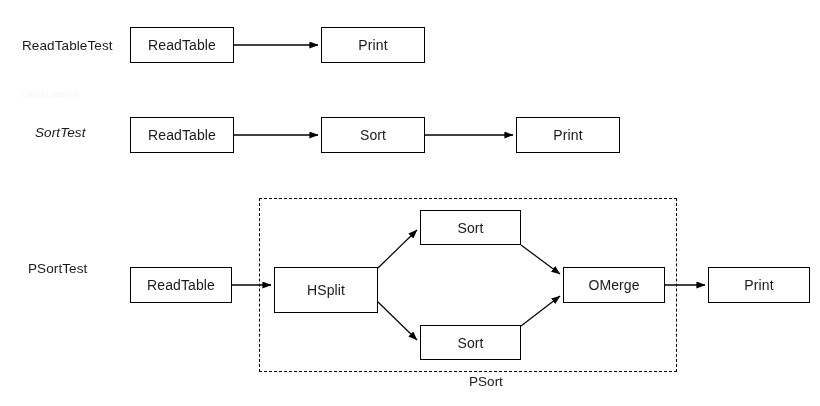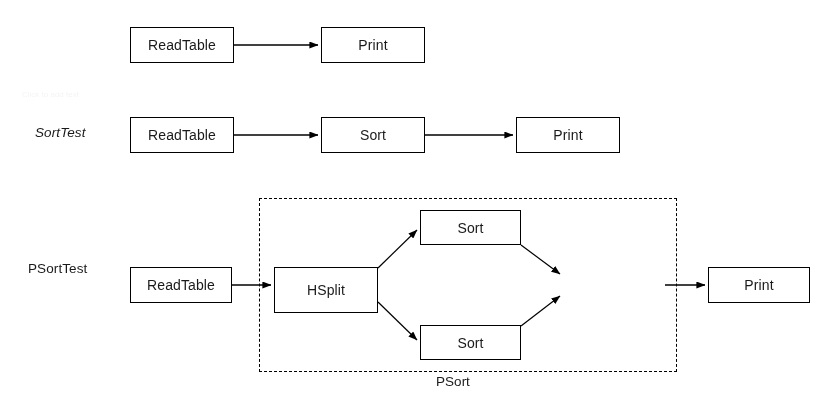--- a/index.html
+++ b/index.html
@@ -102,20 +102,21 @@
     <g>
       <line x1="521" y1="326" x2="560" y2="296" stroke="#000000" stroke-width="1.2" marker-end="url(#arrowhead)"></line>
     </g>
     <g>
       <line x1="665" y1="285" x2="705" y2="285" stroke="#000000" stroke-width="1.3" marker-end="url(#arrowhead)"></line>
     </g>
   </svg>
 
   <div class="ghost-artifact" style="left:22px; top:90px;">Click to add text</div>
 
+  <div class="row-label" style="left:22px; top:38px;">ReadTableTest</div>
 
   <div class="node-box" style="left:130px; top:27px; width:104px; height:36px;">
     <span>ReadTable</span>
   </div>
 
   <div class="node-box" style="left:321px; top:27px; width:104px; height:36px;">
     <span>Print</span>
   </div>
 
   <div class="row-label" style="left:35px; top:125px;font-style:italic;">SortTest</div>
@@ -129,36 +130,39 @@
   </div>
 
   <div class="node-box" style="left:516px; top:117px; width:104px; height:36px;">
     <span>Print</span>
   </div>
 
   <div class="row-label" style="left:28px; top:261px;">PSortTest</div>
 
   <div class="group-box" style="left:259px; top:198px; width:418px; height:174px;"></div>
 
-  <div class="group-caption" style="left:428px; top:374px; width:50px;">PSort</div>
+  <div class="group-caption" style="left:461px; top:374px; width:50px;">PSort</div>
 
   <div class="node-box" style="left:130px; top:267px; width:102px; height:36px;">
     <span>ReadTable</span>
   </div>
 
   <div class="node-box" style="left:274px; top:267px; width:104px; height:46px;">
     <span>HSplit</span>
   </div>
 
   <div class="node-box" style="left:420px; top:210px; width:101px; height:35px;">
     <span>Sort</span>
   </div>
 
   <div class="node-box" style="left:420px; top:325px; width:101px; height:35px;">
     <span>Sort</span>
   </div>
 
+  <div class="node-box" style="left:563px; top:267px; width:102px; height:36px;">
+    <span>OMerge</span>
+  </div>
 
   <div class="node-box" style="left:708px; top:267px; width:102px; height:36px;">
     <span>Print</span>
   </div>
 
 </div>
 
 </body></html>

